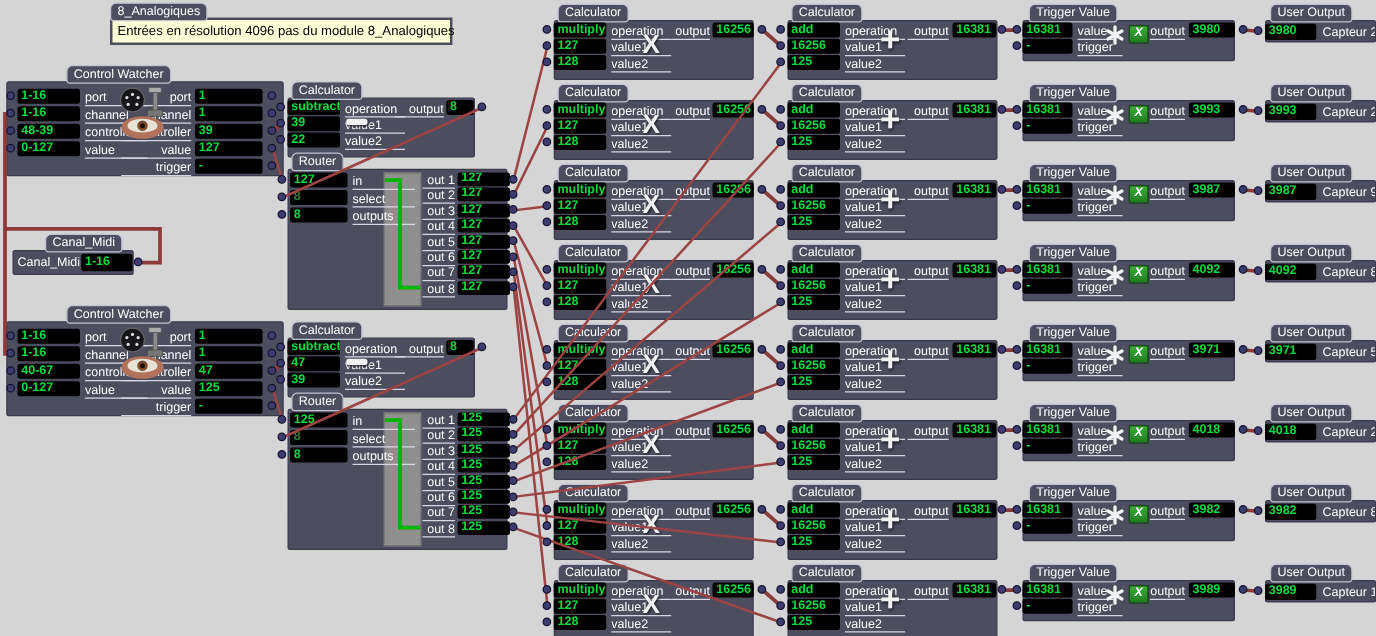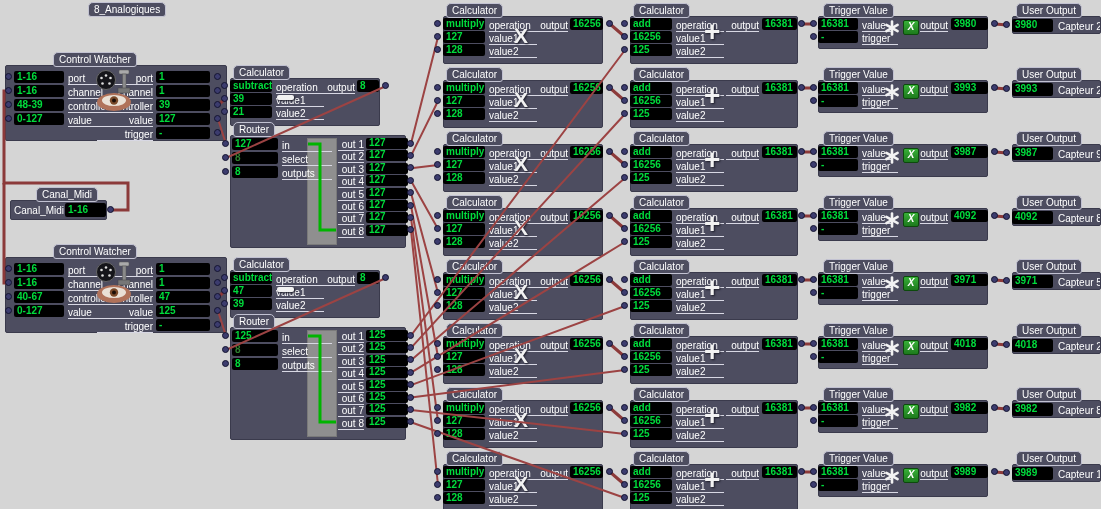--- a/index.html
+++ b/index.html
@@ -27,20 +27,21 @@
          text-align:center;line-height:12px;}
   .comment{position:absolute;background:#ffffd8;border:2px solid #4d4d60;color:#000;font-size:10.5px;
            line-height:14px;padding:2px 4px;white-space:nowrap;z-index:4;}
   svg.wires{position:absolute;left:0;top:0;z-index:30;pointer-events:none;}
 </style>
 </head>
 <body>
 
 <div id="canvas">
   <div class="tab" style="left:88px;top:2px;">8_Analogiques</div>
+  <div class="comment" style="left:88px;top:14px;width:262px;">Entrées en résolution 4096 pas du module 8_Analogiques</div>
 <div class="mod" style="left: 5px; top: 65px; width: 222px; height: 76px; z-index: 1;"></div>
     <div class="tab" style="left: 53px; top: 52px;">Control Watcher</div>
     <div class="vbox" style="left: 14px; top: 71px; width: 50px; height: 12px; line-height: 11px;">1-16</div>
     <div class="lbl" style="left: 68px; top: 73px; width: 50px;">port</div>
     <div class="vbox" style="left: 14px; top: 85px; width: 50px; height: 12px; line-height: 11px;">1-16</div>
     <div class="lbl" style="left: 68px; top: 87px; width: 50px;">channel</div>
     <div class="vbox" style="left: 14px; top: 99px; width: 50px; height: 12px; line-height: 11px;">48-39</div>
     <div class="lbl" style="left: 68px; top: 101px; width: 50px;">controller</div>
     <div class="vbox" style="left: 14px; top: 113px; width: 50px; height: 12px; line-height: 11px;">0-127</div>
     <div class="lbl" style="left: 68px; top: 115px; width: 50px;">value</div>
@@ -107,21 +108,21 @@
     <div class="mod" style="left: 10px; top: 200px; width: 97px; height: 20px; z-index: 1;"></div>
     <div class="tab" style="left: 36px; top: 187px;">Canal_Midi</div>
     <div class="lbl plain" style="left: 14px; top: 205px; width: 50px;">Canal_Midi</div>
     <div class="vbox" style="left: 65px; top: 203px; width: 41px; height: 14px; line-height: 13px;">1-16</div>
     <div class="mod" style="left: 230px; top: 78px; width: 150px; height: 48px; z-index: 1;"></div>
     <div class="tab" style="left: 233px; top: 65px;">Calculator</div>
     <div class="vbox" style="left: 230px; top: 80px; width: 42px; height: 12px; line-height: 11px;">subtract</div>
     <div class="lbl" style="left: 276px; top: 82px; width: 48px;">operation</div>
     <div class="vbox" style="left: 230px; top: 93px; width: 42px; height: 12px; line-height: 11px;">39</div>
     <div class="lbl" style="left: 276px; top: 95px; width: 48px;">value1</div>
-    <div class="vbox" style="left: 230px; top: 106px; width: 42px; height: 12px; line-height: 11px;">21</div>
+    <div class="vbox" style="left: 230px; top: 106px; width: 42px; height: 12px; line-height: 11px;">22</div>
     <div class="lbl" style="left: 276px; top: 108px; width: 48px;">value2</div>
     <div class="lbl r" style="left: 316px; top: 82px; width: 39px;">output</div>
     <div class="vbox" style="left: 357px; top: 80px; width: 22px; height: 12px; line-height: 11px;">8</div>
     <div class="icon icon-minus" style="left: 277px; top: 95px;"></div>
     <div class="mod" style="left: 230px; top: 270px; width: 150px; height: 48px; z-index: 1;"></div>
     <div class="tab" style="left: 233px; top: 257px;">Calculator</div>
     <div class="vbox" style="left: 230px; top: 272px; width: 42px; height: 12px; line-height: 11px;">subtract</div>
     <div class="lbl" style="left: 276px; top: 274px; width: 48px;">operation</div>
     <div class="vbox" style="left: 230px; top: 285px; width: 42px; height: 12px; line-height: 11px;">47</div>
     <div class="lbl" style="left: 276px; top: 287px; width: 48px;">value1</div>

